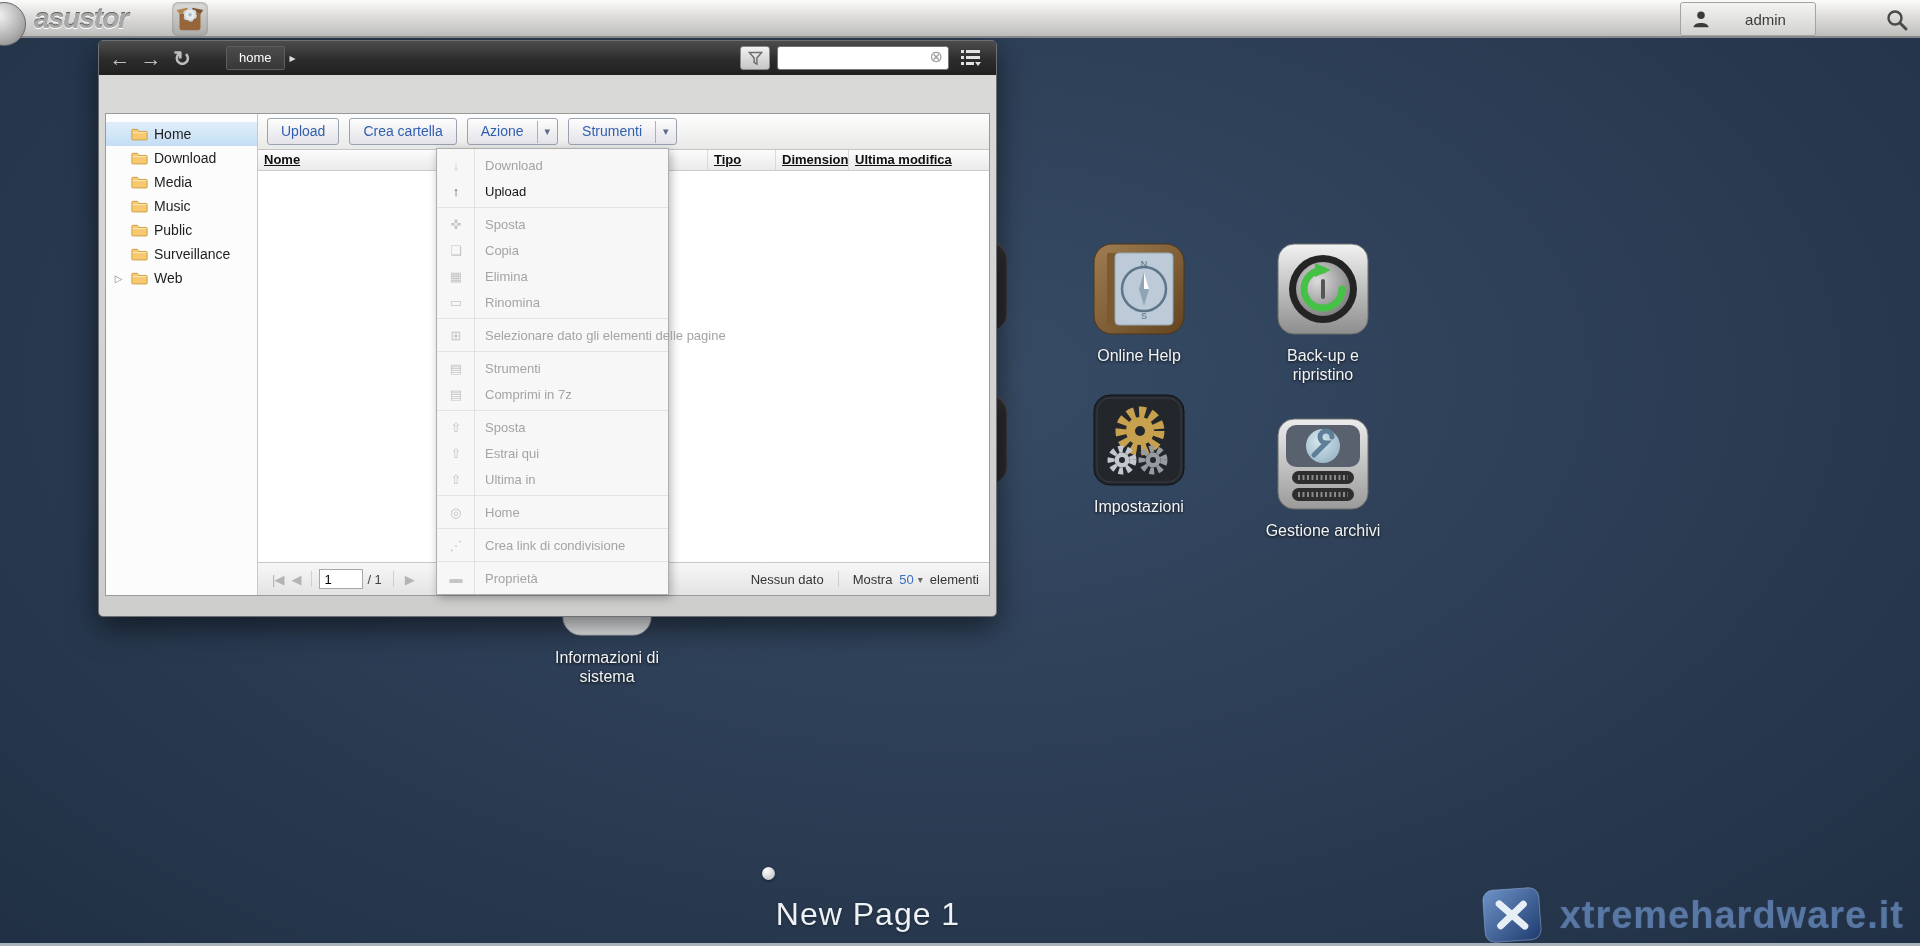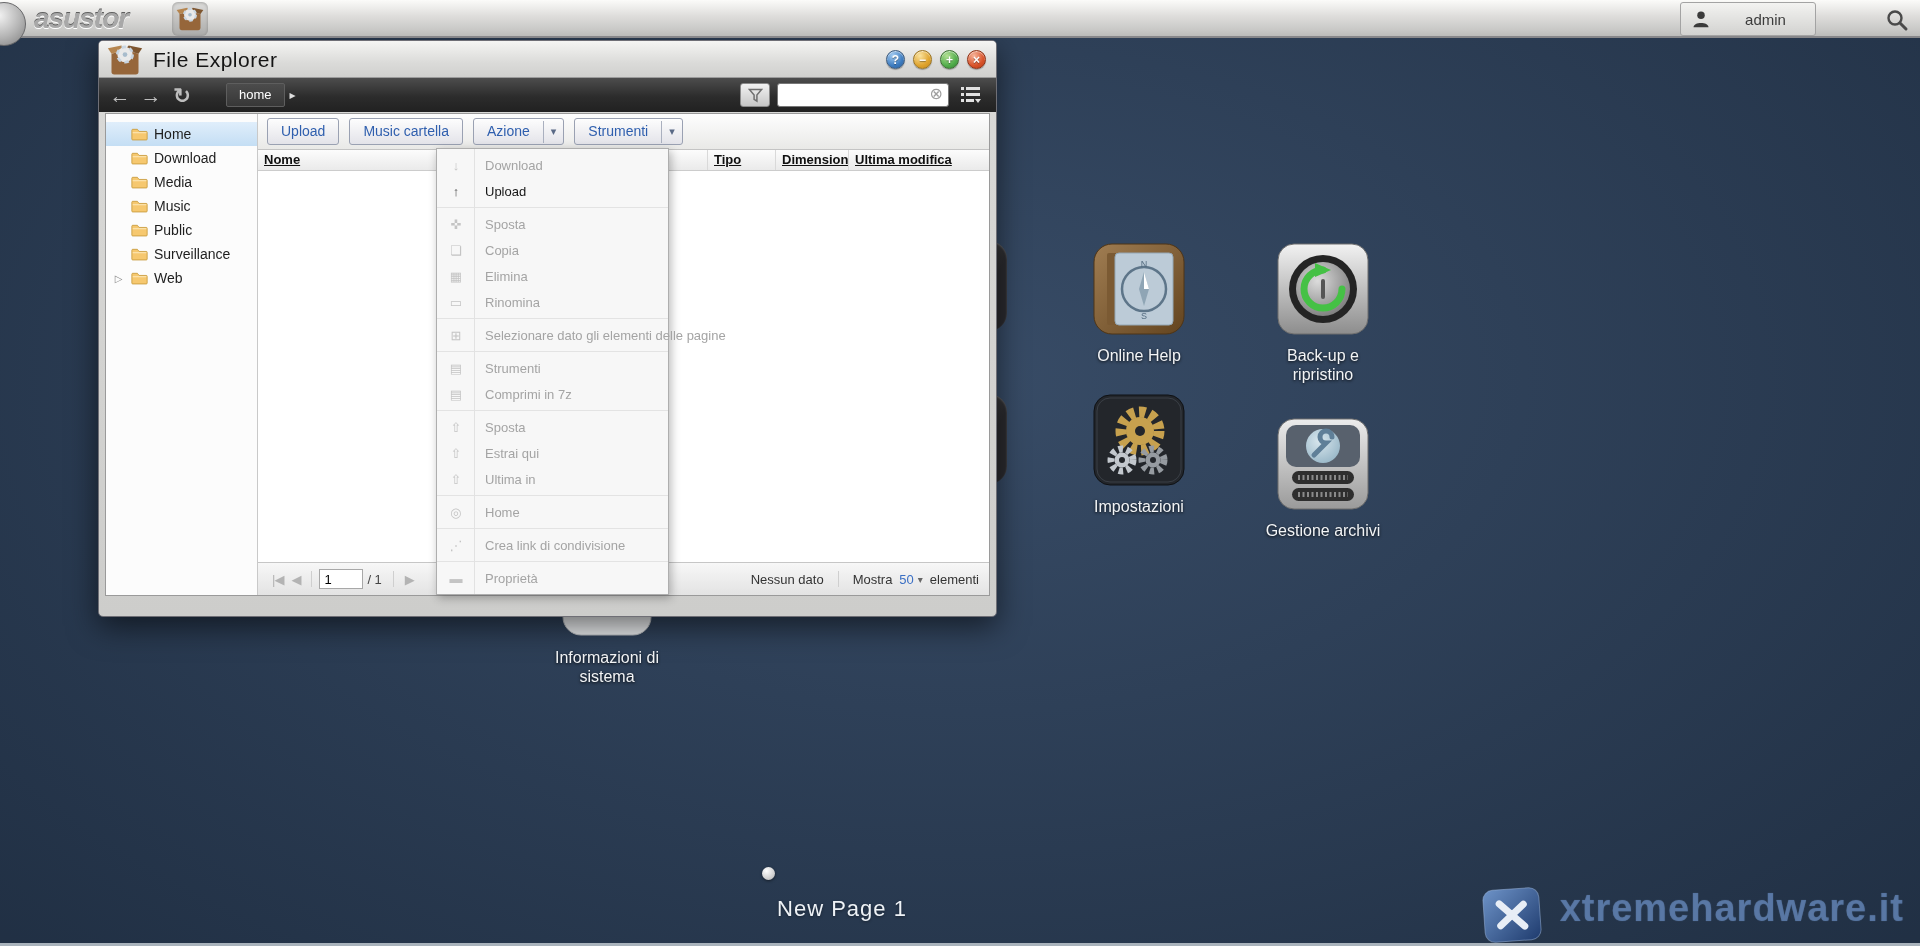--- a/index.html
+++ b/index.html
@@ -110,24 +110,24 @@
   
   .dicon { position:absolute; width:130px; display:flex; flex-direction:column; align-items:center; gap:11px; z-index:5; }
   .dicon .dlabel { color:#f2f4f6; font-size:16px; text-align:center; line-height:1.2;
     text-shadow:0 1px 3px rgba(0,0,0,.85); }
   .sliver { position:absolute; width:90px; height:90px; border-radius:18px; z-index:5;
     background:linear-gradient(120deg,#6a6a6a,#2a2a2e 70%); box-shadow:inset 0 1px 2px rgba(255,255,255,.25); }
   .sliver-frag { position:absolute; z-index:5; color:#eee; font-size:13px; text-shadow:0 1px 2px rgba(0,0,0,.8); }
 
   .page-dot { position:absolute; left:762px; top:867px; width:13px; height:13px; border-radius:50%;
     background:radial-gradient(circle at 35% 30%, #ffffff, #c9c9c9 70%, #9a9a9a); box-shadow:0 1px 3px rgba(0,0,0,.5); }
-  .page-label { position:absolute; left:842px; top:896px; transform:translateX(-50%);
-    font-size:22px; color:#eef2f6; letter-spacing:1px; text-shadow:0 1px 3px rgba(0,0,0,.4); }
-
-  .watermark { position:absolute; right:16px; bottom:3px; display:flex; align-items:flex-start; gap:12px; z-index:6; }
+  .page-label { position:absolute; left:868px; top:896px; transform:translateX(-50%);
+    font-size:32px; color:#eef2f6; letter-spacing:1px; text-shadow:0 1px 3px rgba(0,0,0,.4); }
+
+  .watermark { position:absolute; right:16px; bottom:3px; display:flex; align-items:center; gap:12px; z-index:6; }
   .wm-text { font-size:38px; font-weight:bold; letter-spacing:1px; color:rgba(95,130,182,.55);
     text-shadow:0 0 1px rgba(130,165,215,.5); }
 </style>
 </head>
 <body>
 
 <div class="bg-vignette"></div>
 
 <div class="topbar">
   <div class="corner-orb"></div>
@@ -249,39 +249,20 @@
     <path d="M37 37 L49 25 a6 6 0 1 1 6 -6" fill="none" stroke="#5f7f98" stroke-width="5" stroke-linecap="round"></path>
     <rect x="15" y="53" width="62" height="13" rx="6.5" fill="#2e2e2e"></rect>
     <line x1="21" y1="59.5" x2="71" y2="59.5" stroke="#8a8a8a" stroke-width="5" stroke-dasharray="2 2.5"></line>
     <rect x="15" y="70" width="62" height="13" rx="6.5" fill="#2e2e2e"></rect>
     <line x1="21" y1="76.5" x2="71" y2="76.5" stroke="#8a8a8a" stroke-width="5" stroke-dasharray="2 2.5"></line>
   </svg>
   <div class="dlabel">Gestione archivi</div>
 </div>
 
 <div class="window">
-  <div class="titlebar">
-    <div class="wicon">
-      <svg width="36" height="36" viewBox="0 0 40 40">
-        <path d="M5 13 L20 9 L35 13 L35 33 a3 3 0 0 1 -3 3 H8 a3 3 0 0 1 -3 -3 z" fill="#96663a"></path>
-        <path d="M5 13 L1 7 L16 4 L20 9 z" fill="#b5854f"></path>
-        <path d="M35 13 L39 7 L24 4 L20 9 z" fill="#7e5630"></path>
-        <circle cx="20" cy="14" r="8.5" fill="#e9e9e9"></circle>
-        <circle cx="20" cy="14" r="8.5" fill="none" stroke="#c9d6e2" stroke-width="3" stroke-dasharray="5 4"></circle>
-        <circle cx="20" cy="14" r="2.6" fill="#a8bccc"></circle>
-      </svg>
-    </div>
-    <div class="wtitle">File Explorer</div>
-    <div class="wcontrols">
-      <div class="wc wc-help">?</div>
-      <div class="wc wc-min">−</div>
-      <div class="wc wc-max">+</div>
-      <div class="wc wc-close">×</div>
-    </div>
-  </div>
 
   <div class="navbar">
     <div class="nav-arrow">←</div>
     <div class="nav-arrow">→</div>
     <div class="nav-arrow">↻</div>
     <div class="crumb">
       <span class="crumb-tab">home</span>
       <span class="crumb-arrow">▸</span>
     </div>
     <div class="nav-right">
@@ -368,21 +349,21 @@
           <span>Web</span>
         </div>
       </div>
 
       <div class="main">
         <div class="toolbar">
           <div class="tbtn">
             <span class="tlabel">Upload</span>
           </div>
           <div class="tbtn">
-            <span class="tlabel">Music cartella</span>
+            <span class="tlabel">Crea cartella</span>
           </div>
           <div class="tbtn">
             <span class="tlabel">Azione</span>
             <span class="tcaret">▾</span>
           </div>
           <div class="tbtn">
             <span class="tlabel">Strumenti</span>
             <span class="tcaret">▾</span>
           </div>
         </div>

